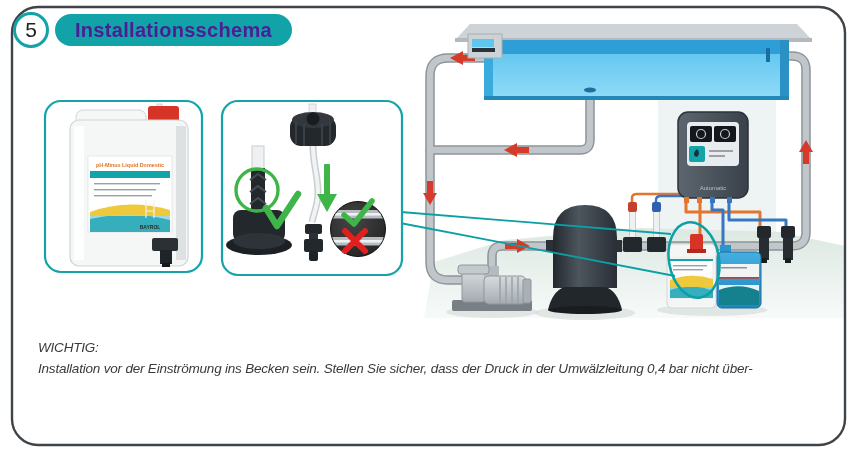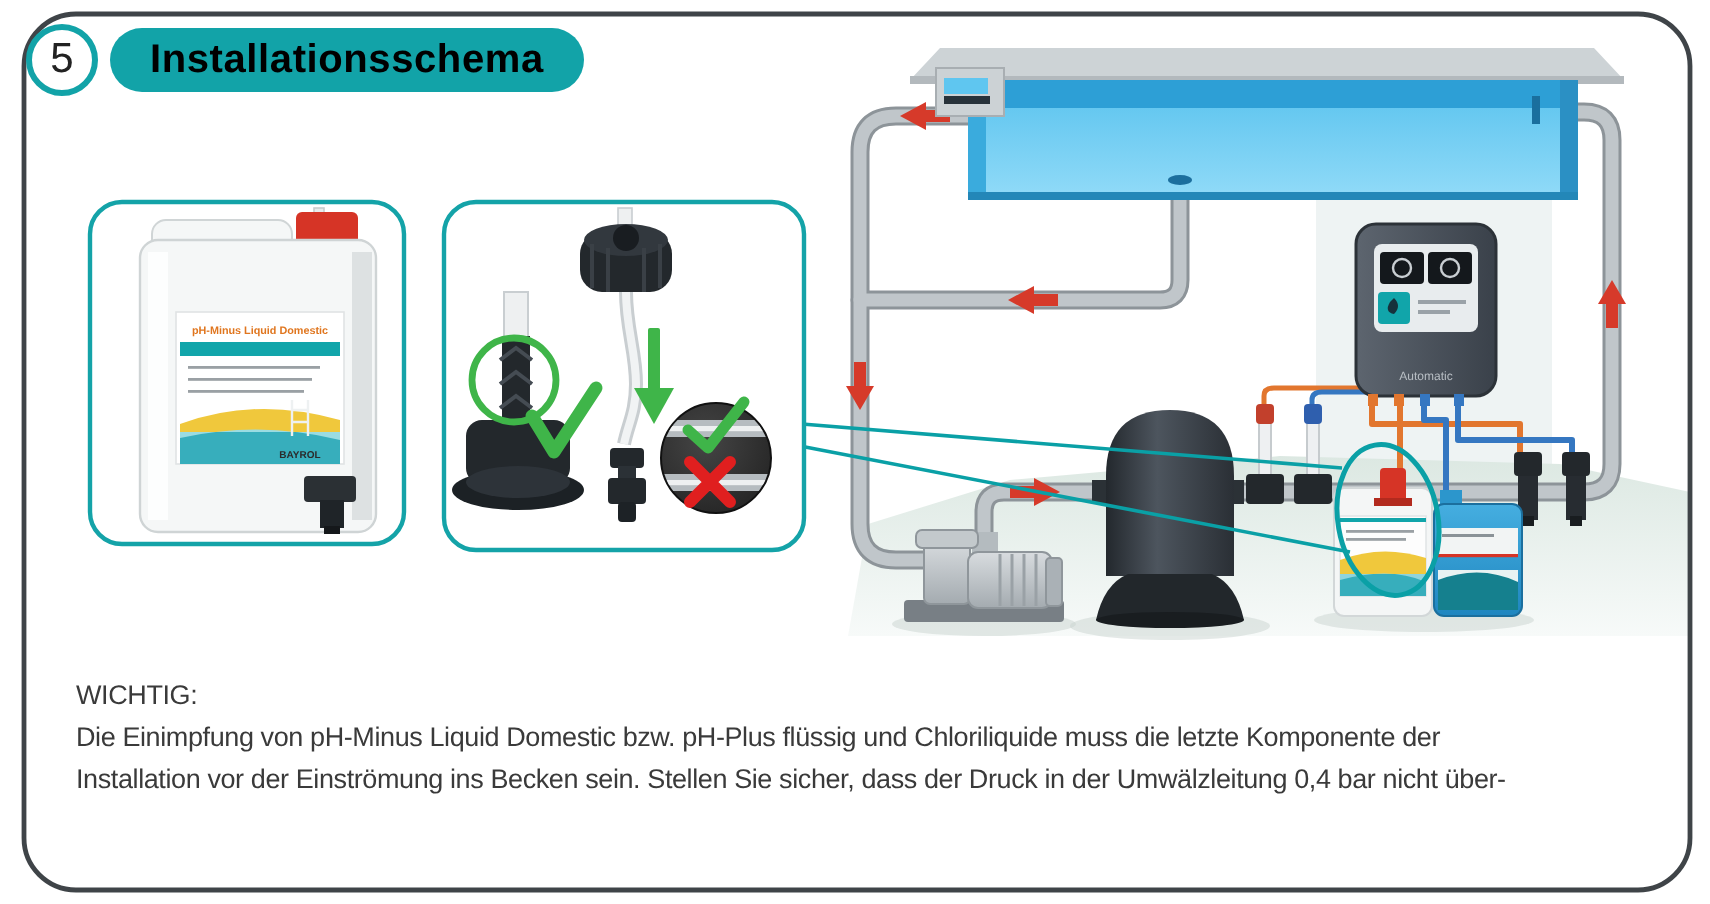--- a/index.html
+++ b/index.html
@@ -9,27 +9,27 @@
   }
   #diagram{position:absolute;left:0;top:0;width:855px;height:452px;}
   
   .hdr{position:absolute;left:13px;top:12px;display:flex;align-items:center;z-index:5;}
   .num-circle{
     width:36px;height:36px;border-radius:50%;background:#fff;border:3px solid #12a3a8;
     display:flex;align-items:center;justify-content:center;
     font-size:21px;color:#222;box-sizing:border-box;
   }
   .title-pill{
-    margin-left:6px;background:#12a3a8;color:#000000;border-radius:16px;
+    margin-left:6px;background:#12a3a8;color:#4c1d95;border-radius:16px;
     height:32px;display:flex;align-items:center;padding:0 20px;
     font-size:20px;font-weight:bold;letter-spacing:.3px;
   }
   
   .notice{position:absolute;left:38px;top:337px;width:792px;z-index:5;
-    color:#3a3a3a;font-size:13.5px;line-height:21px;letter-spacing:-0.2px;}
+    color:#3a3a3a;font-size:13.5px;line-height:21px;letter-spacing:-0.2px;font-style:italic;}
   .notice .hd{margin-bottom:0px;}
 </style>
 </head>
 <body>
 
 <div id="stage">
 
   <svg id="diagram" viewBox="0 0 855 452">
     <defs>
       <linearGradient id="water" x1="0" y1="0" x2="0" y2="1">
@@ -314,17 +314,16 @@
     <div class="num-circle">
       <span>5</span>
     </div>
     <div class="title-pill">
       <span>Installationsschema</span>
     </div>
   </div>
 
   <div class="notice">
     <div class="hd">WICHTIG:</div>
-    <div>Die Einimpfung von pH-Minus Liquid Domestic bzw. pH-Plus flüssig und Chloriliquide muss die letzte Komponente der</div>
     <div>Installation vor der Einströmung ins Becken sein. Stellen Sie sicher, dass der Druck in der Umwälzleitung 0,4 bar nicht über-</div>
   </div>
 
 </div>
 
 </body></html>

